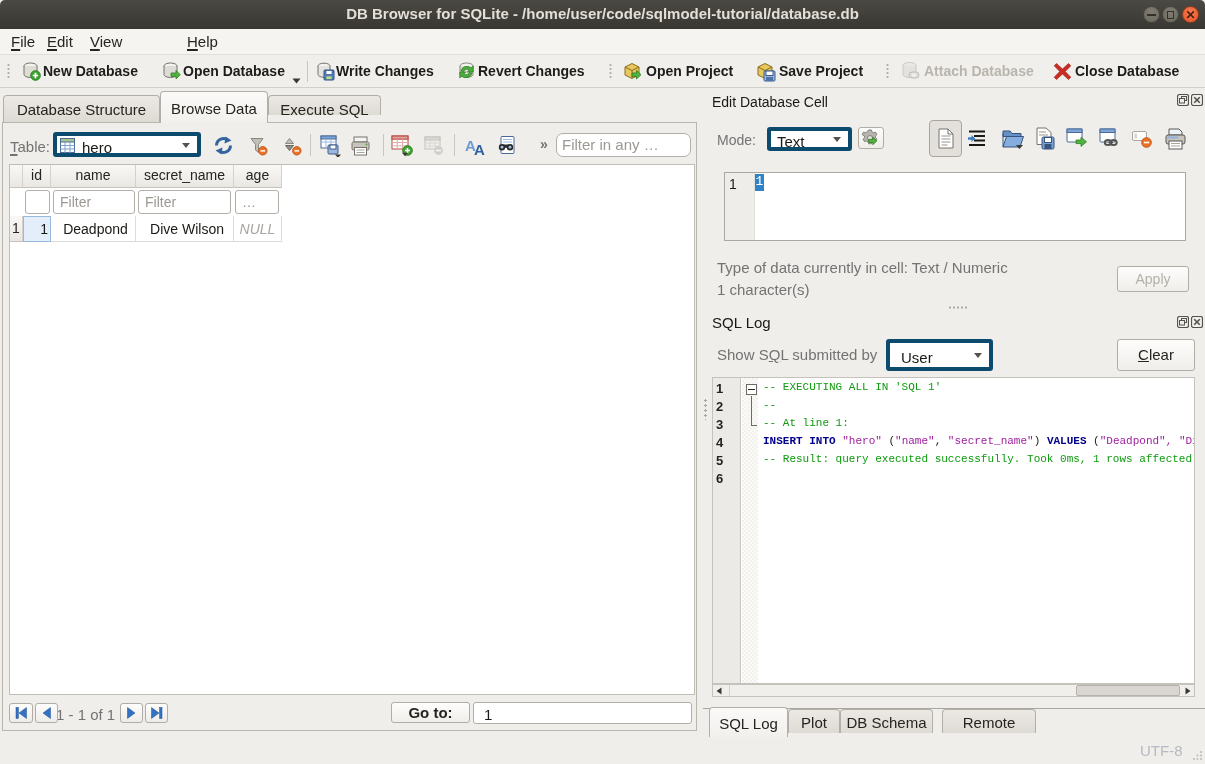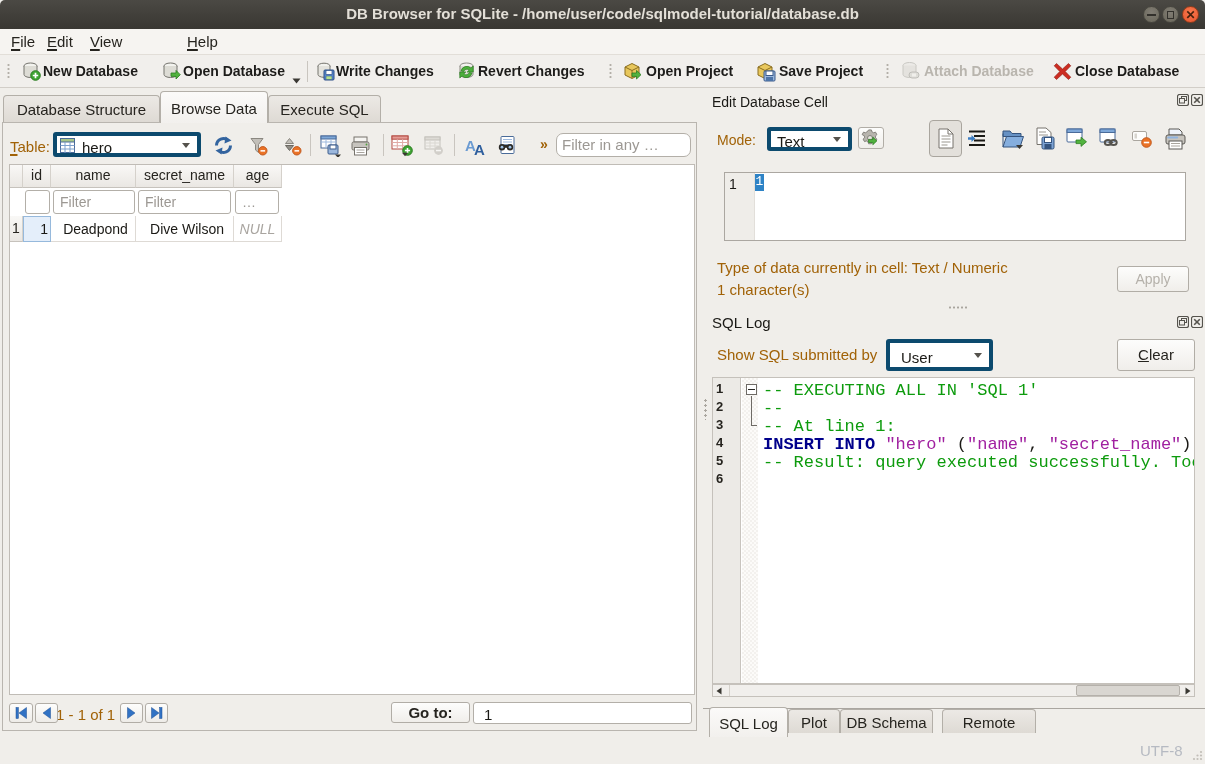--- a/index.html
+++ b/index.html
@@ -51,24 +51,24 @@
 .ph { color:#9c9893; }
 
 
 #grid { position:absolute; left:9px; top:164px; width:686px; height:531px; background:#fff; border:1px solid #c0bcb6; }
 .gh { position:absolute; background:linear-gradient(#f9f8f6,#eae7e3); border-right:1px solid #d5d1cb; border-bottom:1px solid #c6c2bc;
   font-size:14px; color:#26241f; text-align:center; }
 .cell { position:absolute; font-size:14px; color:#1a1915;text-align:center; }
 
 
 .docktitle { position:absolute; font-size:14px; color:#1a1915; }
-.stext { position:absolute; font-size:14px; color:#a16207; }
+.stext { position:absolute; font-size:14px; color:#737373; }
 .mono { font-family:"Liberation Mono", monospace; }
 .lnum { position:absolute; left:3px; width:22px; font-size:13px; font-weight:bold; color:#26241f; }
-.lline { position:absolute; left:50px; font-family:"Liberation Mono", monospace; font-size:17px; white-space:pre; color:#1a1915; }
+.lline { position:absolute; left:50px; font-family:"Liberation Mono", monospace; font-size:11px; white-space:pre; color:#1a1915; }
 .cmt { color:#0d9b0d; }
 .kw { color:#00008b; font-weight:bold; }
 .str { color:#a020a0; }
 .ic { position:absolute; }
 .sep { position:absolute; width:1px; background:#c9c5bf; }
 .navbtn { position:absolute; background:linear-gradient(#fdfdfc,#eeece8); border:1px solid #b1ada6; border-radius:3px; }
 </style>
 </head>
 <body>
 <div id="titlebar">
@@ -94,21 +94,21 @@
   <div class="grip" style="left:609px;"></div>
   <div class="tbtext" style="left:646px;">Open Project</div>
   <div class="tbtext" style="left:779px;">Save Project</div>
   <div class="grip" style="left:886px;"></div>
   <div class="tbtext tbgray" style="left:924px;">Attach Database</div>
   <div class="tbtext" style="left:1075px;">Close Database</div>
 </div>
 
 <div class="tab" style="left:3px; top:95px; width:157px; height:27px; padding-top:5px;">Database Structure</div>
 <div class="tab tabactive" style="left:160px; top:91px; width:108px; height:32px; padding-top:8px; z-index:3;">Browse Data</div>
-<div class="tab" style="left:268px; top:95px; width:113px; height:27px; padding-top:5px;">Execute SQL</div>
+<div class="tab" style="left:268px; top:95px; width:113px; height:20px; padding-top:5px;">Execute SQL</div>
 <div id="leftframe"></div>
 
 <div class="stext" style="left:10px; top:138px; font-size:15px;"><span style="text-decoration:underline; text-decoration-thickness:2px; text-underline-offset:2px;">T</span>able:</div>
 <div class="combo" style="left:53px; top:132px; width:148px; height:25px;">
   <div class="arr"></div>
   <div style="position:absolute; left:25px; top:3px; font-size:15px; color:#1a1915;">hero</div>
 </div>
 <div class="input" style="left:556px; top:133px; width:135px; height:24px;border-radius:7px;">
   <div class="ph" style="position:absolute; left:5px; top:2px; font-size:15px;">Filter in any …</div>
 </div>

